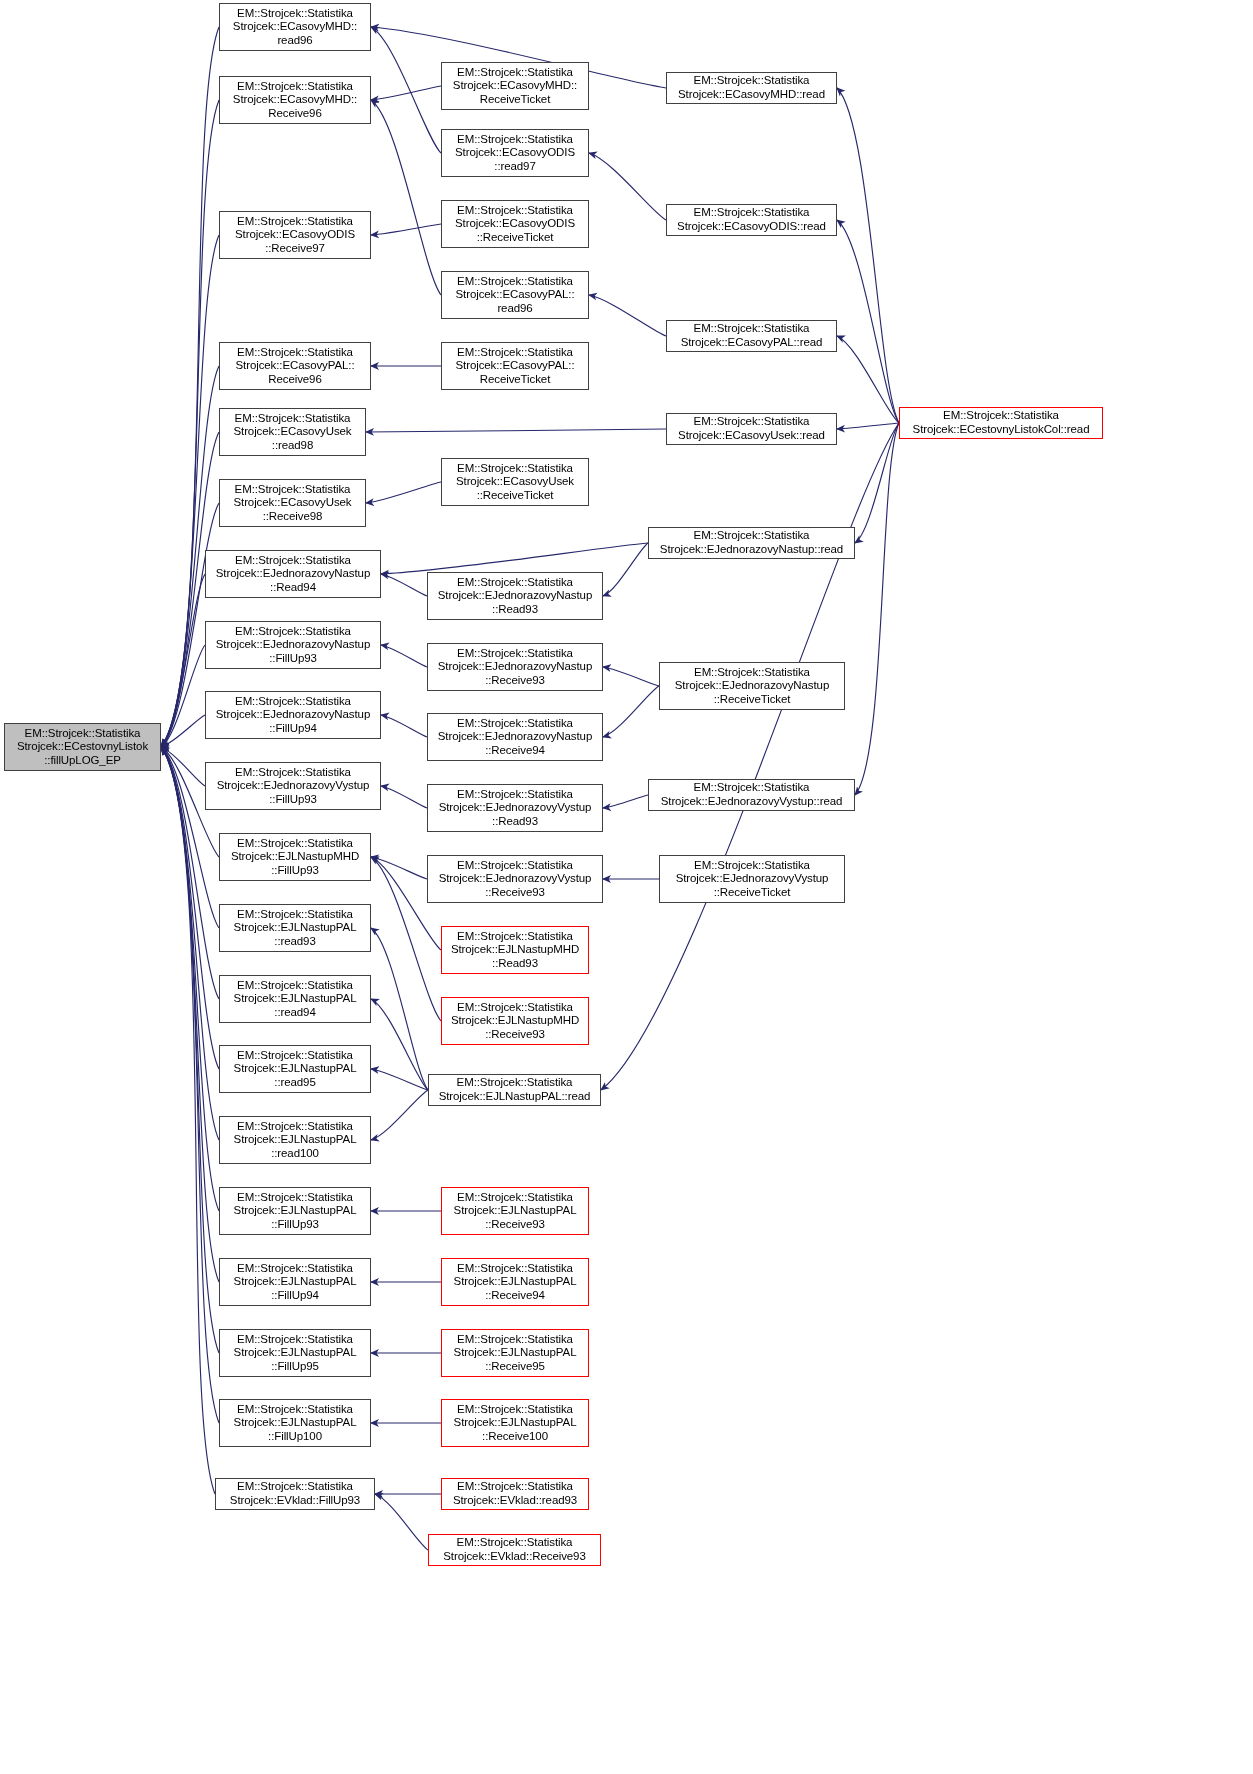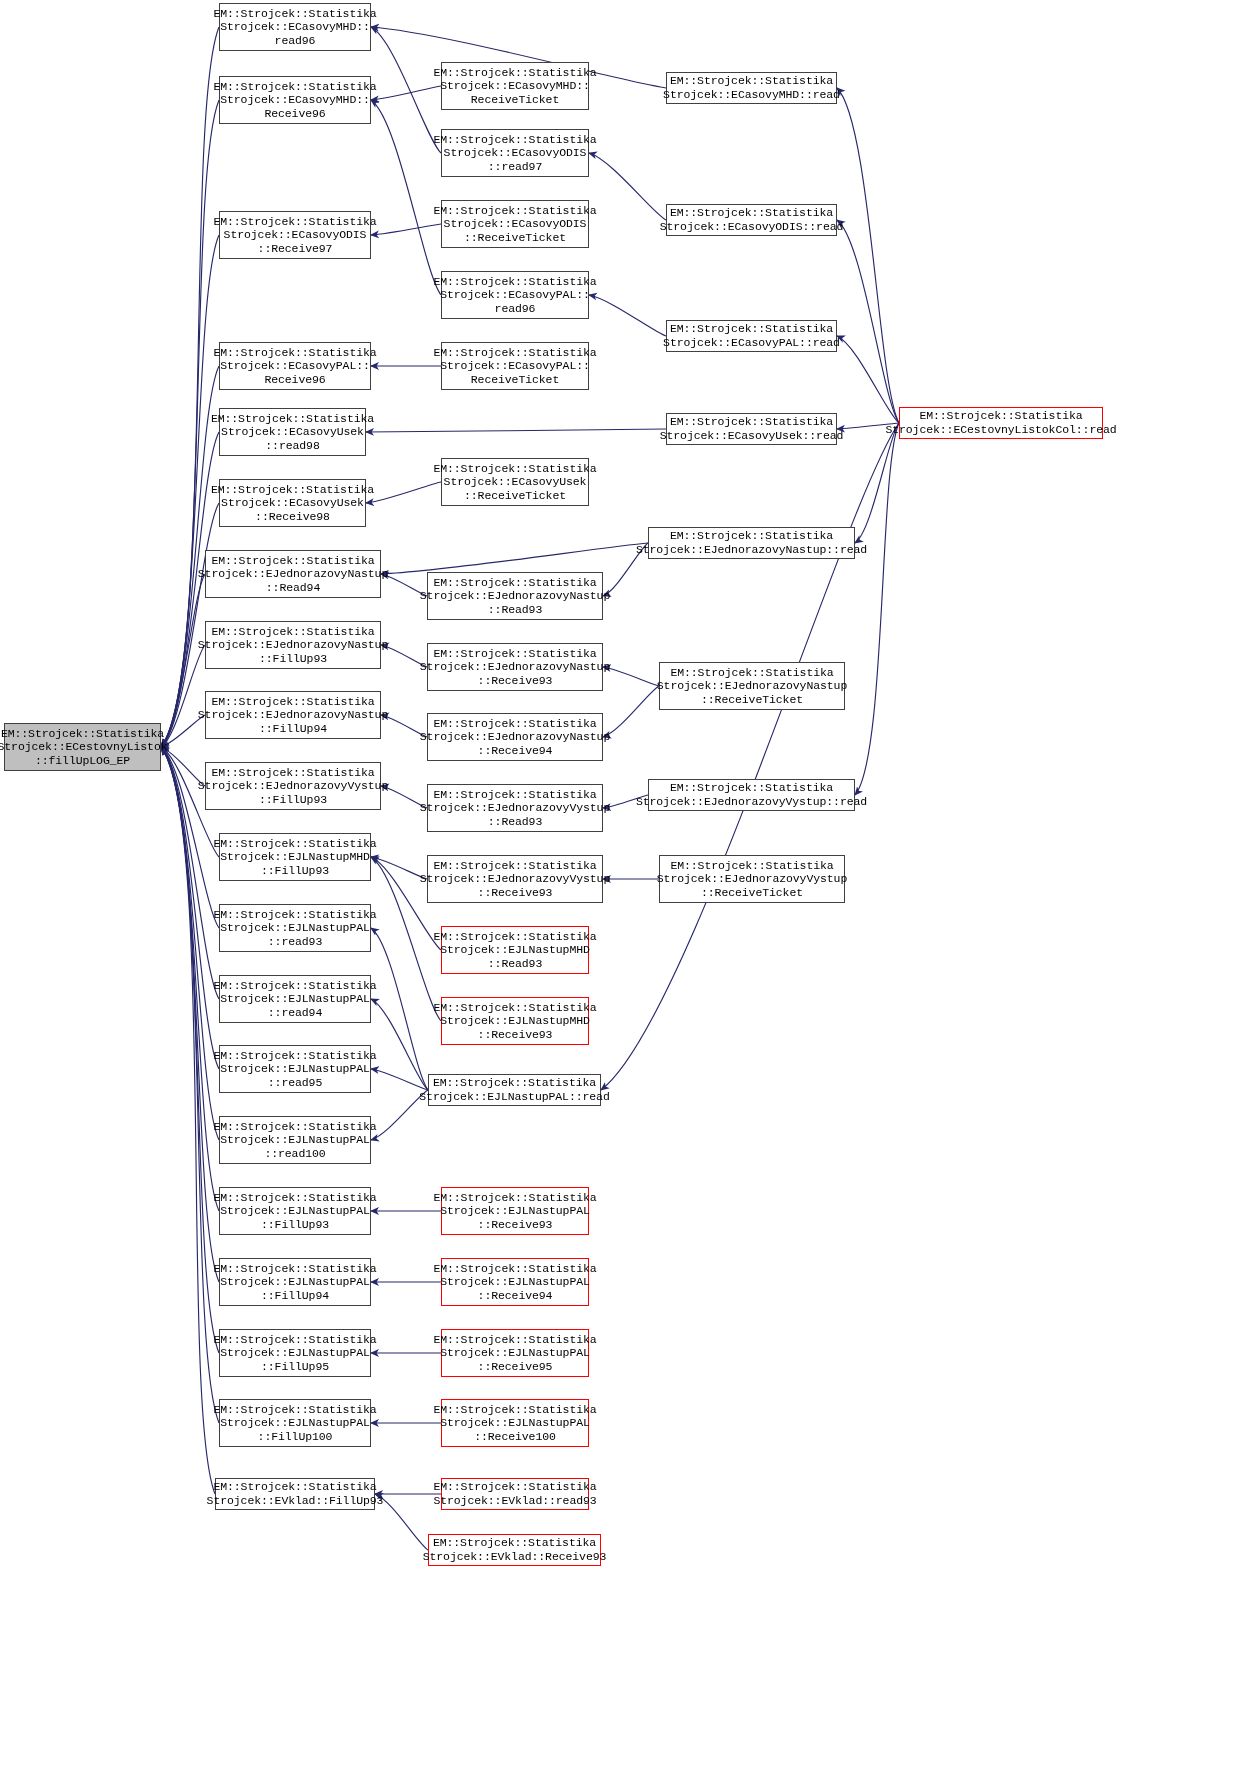--- a/index.html
+++ b/index.html
@@ -32,21 +32,20 @@
     text-align: center;
     background: #ffffff;
     border: 1px solid #404040;
     color: #000000;
     font-size: 11.5px;
     line-height: 13.6px;
     letter-spacing: -0.1px;
     white-space: pre-line;
     padding: 0 2px;
     cursor: pointer;
-    font-family: Liberation Mono, monospace;
   }
   .node.red {
     border: 1px solid #ff0000;
   }
   .node.current {
     background: #bfbfbf;
     border: 1px solid #404040;
   }
 </style>
 </head>

